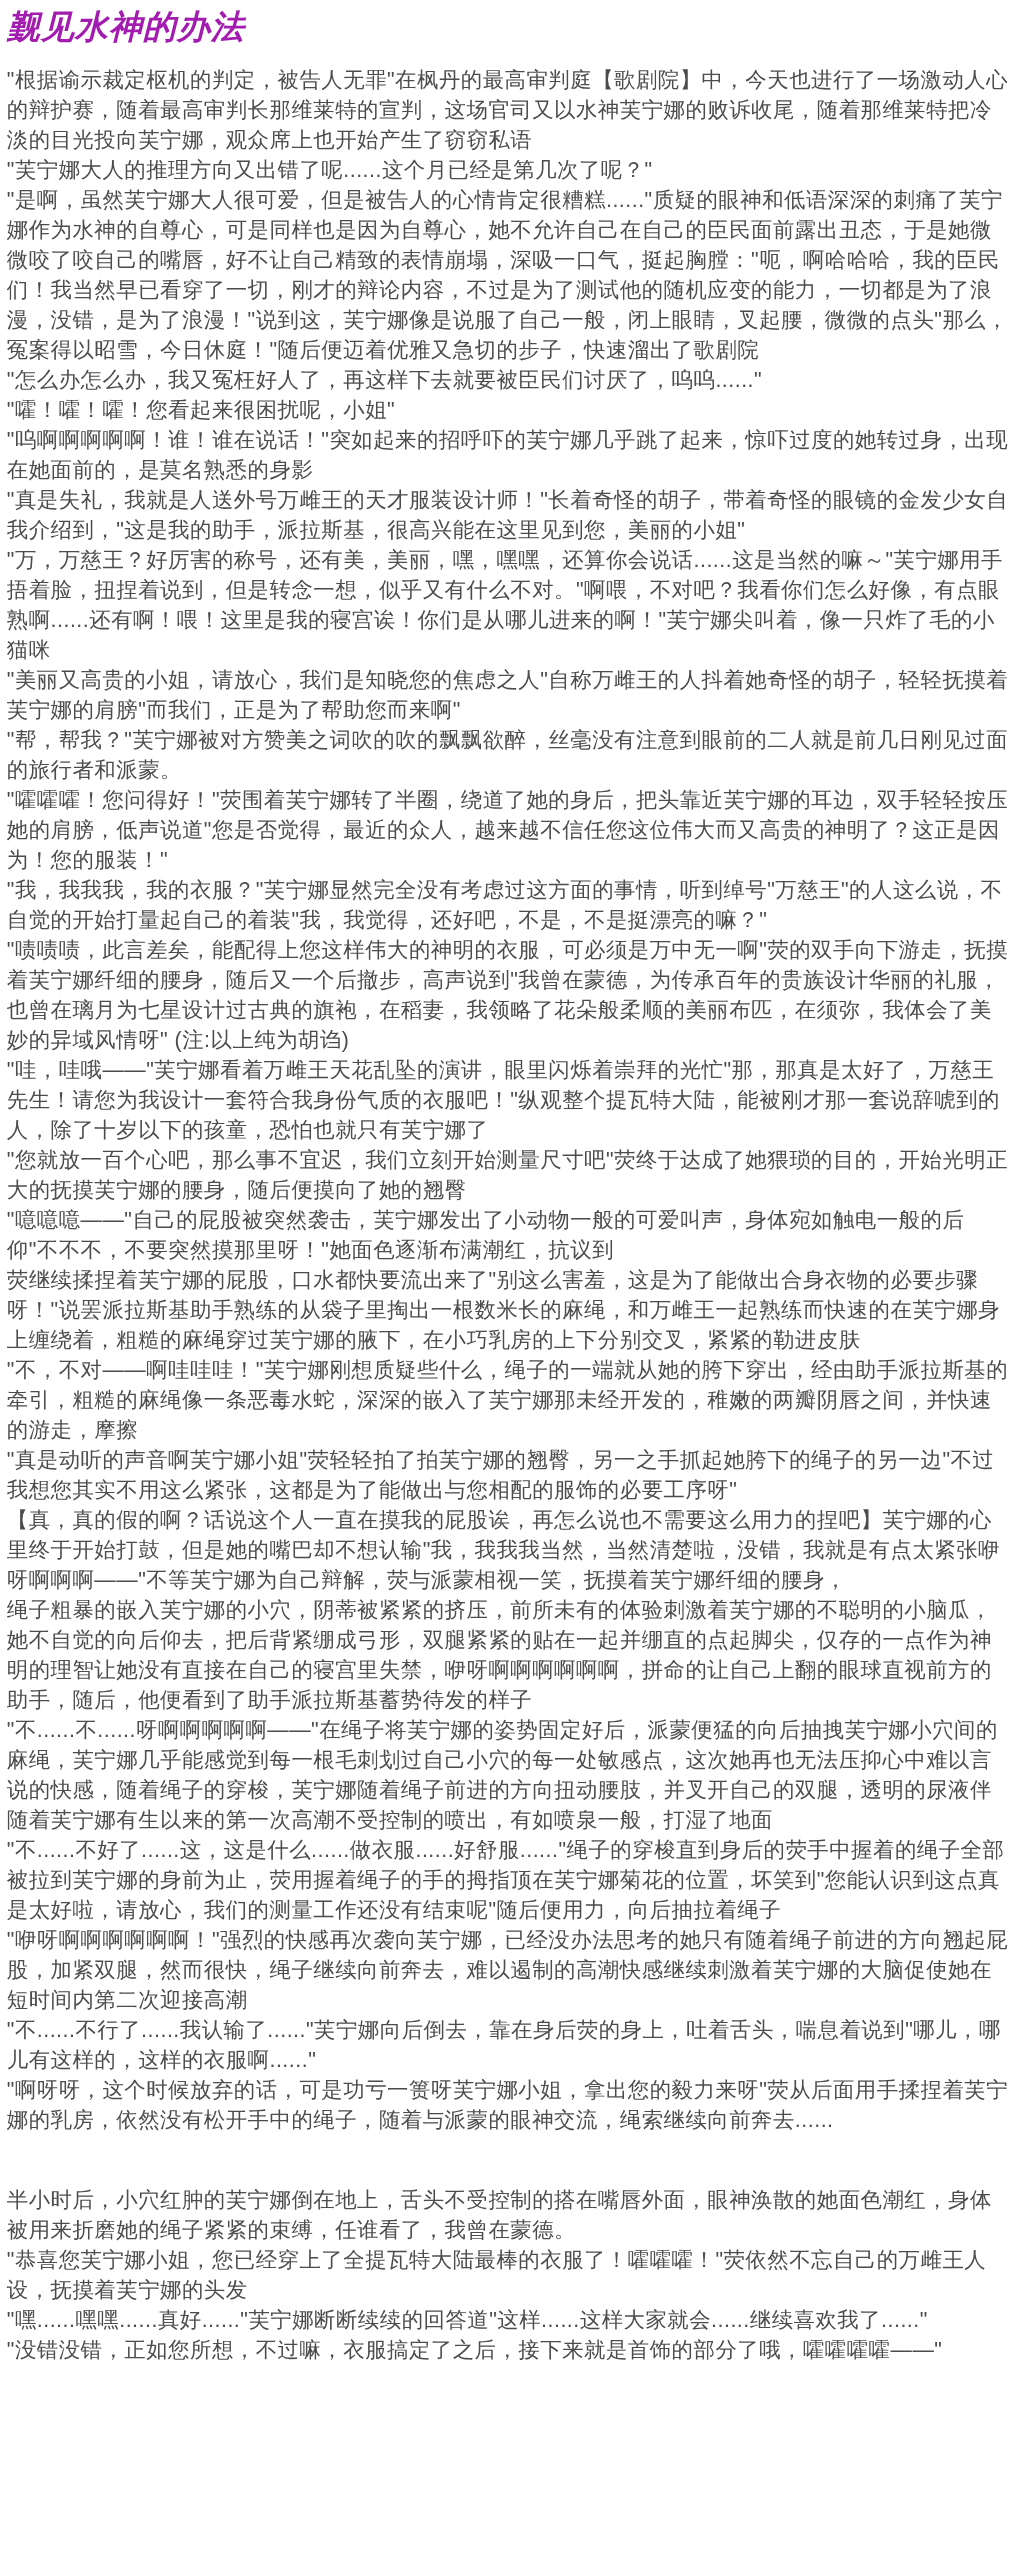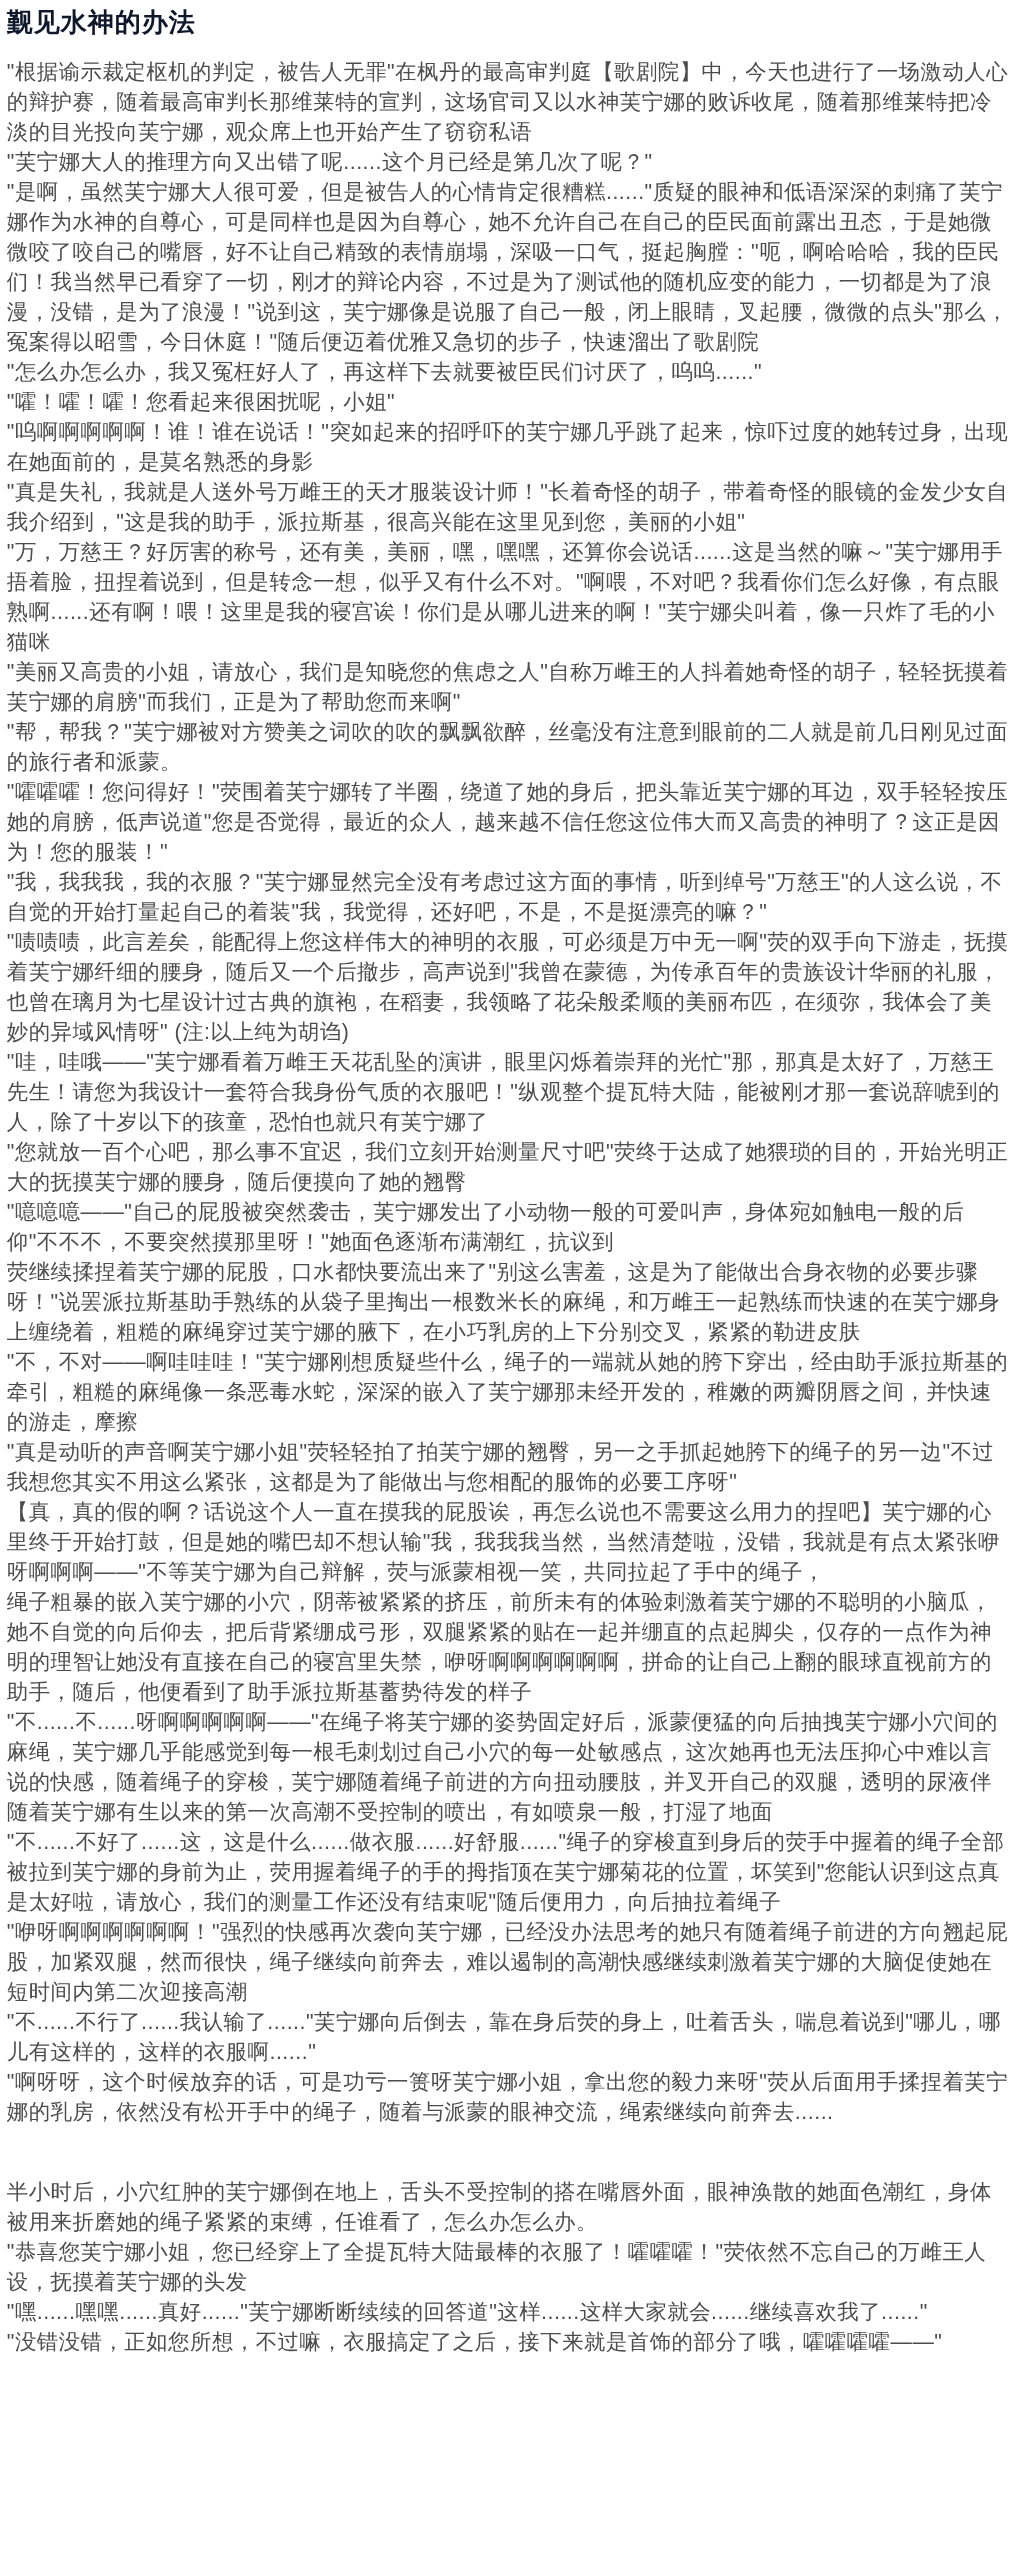--- a/index.html
+++ b/index.html
@@ -13,25 +13,26 @@
   }
   .page {
     box-sizing: border-box;
     width: 1016px;
     min-height: 2576px;
     padding: 7.8px 6.8px 25px 6.8px;
     background: #ffffff;
   }
   .doc-title {
     margin: 0 0 19.4px 0;
-    font-size: 26px;
+    font-size: 33px;
     line-height: 1.15;
     font-weight: bold;
-    color: #0f172a;
+    color: #a21caf;
     letter-spacing: 1px;
+    font-style: italic;
   }
   .para {
     margin: 0;
     font-size: 21.4px;
     line-height: 30px;
     color: #4c4c4c;
     letter-spacing: 0.5px;
     word-break: break-all;
     overflow-wrap: anywhere;
     text-align: left;
@@ -58,27 +59,27 @@
       <p class="para">"帮，帮我？"芙宁娜被对方赞美之词吹的吹的飘飘欲醉，丝毫没有注意到眼前的二人就是前几日刚见过面的旅行者和派蒙。</p>
       <p class="para">"嚯嚯嚯！您问得好！"荧围着芙宁娜转了半圈，绕道了她的身后，把头靠近芙宁娜的耳边，双手轻轻按压她的肩膀，低声说道"您是否觉得，最近的众人，越来越不信任您这位伟大而又高贵的神明了？这正是因为！您的服装！"</p>
       <p class="para">"我，我我我，我的衣服？"芙宁娜显然完全没有考虑过这方面的事情，听到绰号"万慈王"的人这么说，不自觉的开始打量起自己的着装"我，我觉得，还好吧，不是，不是挺漂亮的嘛？"</p>
       <p class="para">"啧啧啧，此言差矣，能配得上您这样伟大的神明的衣服，可必须是万中无一啊"荧的双手向下游走，抚摸着芙宁娜纤细的腰身，随后又一个后撤步，高声说到"我曾在蒙德，为传承百年的贵族设计华丽的礼服，也曾在璃月为七星设计过古典的旗袍，在稻妻，我领略了花朵般柔顺的美丽布匹，在须弥，我体会了美妙的异域风情呀" (注:以上纯为胡诌)</p>
       <p class="para">"哇，哇哦——"芙宁娜看着万雌王天花乱坠的演讲，眼里闪烁着崇拜的光忙"那，那真是太好了，万慈王先生！请您为我设计一套符合我身份气质的衣服吧！"纵观整个提瓦特大陆，能被刚才那一套说辞唬到的人，除了十岁以下的孩童，恐怕也就只有芙宁娜了</p>
       <p class="para">"您就放一百个心吧，那么事不宜迟，我们立刻开始测量尺寸吧"荧终于达成了她猥琐的目的，开始光明正大的抚摸芙宁娜的腰身，随后便摸向了她的翘臀</p>
       <p class="para">"噫噫噫——"自己的屁股被突然袭击，芙宁娜发出了小动物一般的可爱叫声，身体宛如触电一般的后仰"不不不，不要突然摸那里呀！"她面色逐渐布满潮红，抗议到</p>
       <p class="para">荧继续揉捏着芙宁娜的屁股，口水都快要流出来了"别这么害羞，这是为了能做出合身衣物的必要步骤呀！"说罢派拉斯基助手熟练的从袋子里掏出一根数米长的麻绳，和万雌王一起熟练而快速的在芙宁娜身上缠绕着，粗糙的麻绳穿过芙宁娜的腋下，在小巧乳房的上下分别交叉，紧紧的勒进皮肤</p>
       <p class="para">"不，不对——啊哇哇哇！"芙宁娜刚想质疑些什么，绳子的一端就从她的胯下穿出，经由助手派拉斯基的牵引，粗糙的麻绳像一条恶毒水蛇，深深的嵌入了芙宁娜那未经开发的，稚嫩的两瓣阴唇之间，并快速的游走，摩擦</p>
       <p class="para">"真是动听的声音啊芙宁娜小姐"荧轻轻拍了拍芙宁娜的翘臀，另一之手抓起她胯下的绳子的另一边"不过我想您其实不用这么紧张，这都是为了能做出与您相配的服饰的必要工序呀"</p>
-      <p class="para">【真，真的假的啊？话说这个人一直在摸我的屁股诶，再怎么说也不需要这么用力的捏吧】芙宁娜的心里终于开始打鼓，但是她的嘴巴却不想认输"我，我我我当然，当然清楚啦，没错，我就是有点太紧张咿呀啊啊啊——"不等芙宁娜为自己辩解，荧与派蒙相视一笑，共同拉起了手中的绳子，</p>
+      <p class="para">【真，真的假的啊？话说这个人一直在摸我的屁股诶，再怎么说也不需要这么用力的捏吧】芙宁娜的心里终于开始打鼓，但是她的嘴巴却不想认输"我，我我我当然，当然清楚啦，没错，我就是有点太紧张咿呀啊啊啊——"不等芙宁娜为自己辩解，荧与派蒙相视一笑，抚摸着芙宁娜纤细的腰身，</p>
       <p class="para">绳子粗暴的嵌入芙宁娜的小穴，阴蒂被紧紧的挤压，前所未有的体验刺激着芙宁娜的不聪明的小脑瓜，她不自觉的向后仰去，把后背紧绷成弓形，双腿紧紧的贴在一起并绷直的点起脚尖，仅存的一点作为神明的理智让她没有直接在自己的寝宫里失禁，咿呀啊啊啊啊啊啊，拼命的让自己上翻的眼球直视前方的助手，随后，他便看到了助手派拉斯基蓄势待发的样子</p>
       <p class="para">"不......不......呀啊啊啊啊啊——"在绳子将芙宁娜的姿势固定好后，派蒙便猛的向后抽拽芙宁娜小穴间的麻绳，芙宁娜几乎能感觉到每一根毛刺划过自己小穴的每一处敏感点，这次她再也无法压抑心中难以言说的快感，随着绳子的穿梭，芙宁娜随着绳子前进的方向扭动腰肢，并叉开自己的双腿，透明的尿液伴随着芙宁娜有生以来的第一次高潮不受控制的喷出，有如喷泉一般，打湿了地面</p>
       <p class="para">"不......不好了......这，这是什么......做衣服......好舒服......"绳子的穿梭直到身后的荧手中握着的绳子全部被拉到芙宁娜的身前为止，荧用握着绳子的手的拇指顶在芙宁娜菊花的位置，坏笑到"您能认识到这点真是太好啦，请放心，我们的测量工作还没有结束呢"随后便用力，向后抽拉着绳子</p>
       <p class="para">"咿呀啊啊啊啊啊啊！"强烈的快感再次袭向芙宁娜，已经没办法思考的她只有随着绳子前进的方向翘起屁股，加紧双腿，然而很快，绳子继续向前奔去，难以遏制的高潮快感继续刺激着芙宁娜的大脑促使她在短时间内第二次迎接高潮</p>
       <p class="para">"不......不行了......我认输了......"芙宁娜向后倒去，靠在身后荧的身上，吐着舌头，喘息着说到"哪儿，哪儿有这样的，这样的衣服啊......"</p>
       <p class="para">"啊呀呀，这个时候放弃的话，可是功亏一篑呀芙宁娜小姐，拿出您的毅力来呀"荧从后面用手揉捏着芙宁娜的乳房，依然没有松开手中的绳子，随着与派蒙的眼神交流，绳索继续向前奔去......</p>
       <p class="para spacer"></p>
-      <p class="para">半小时后，小穴红肿的芙宁娜倒在地上，舌头不受控制的搭在嘴唇外面，眼神涣散的她面色潮红，身体被用来折磨她的绳子紧紧的束缚，任谁看了，怎么办怎么办。</p>
+      <p class="para">半小时后，小穴红肿的芙宁娜倒在地上，舌头不受控制的搭在嘴唇外面，眼神涣散的她面色潮红，身体被用来折磨她的绳子紧紧的束缚，任谁看了，我曾在蒙德。</p>
       <p class="para">"恭喜您芙宁娜小姐，您已经穿上了全提瓦特大陆最棒的衣服了！嚯嚯嚯！"荧依然不忘自己的万雌王人设，抚摸着芙宁娜的头发</p>
       <p class="para">"嘿......嘿嘿......真好......"芙宁娜断断续续的回答道"这样......这样大家就会......继续喜欢我了......"</p>
       <p class="para">"没错没错，正如您所想，不过嘛，衣服搞定了之后，接下来就是首饰的部分了哦，嚯嚯嚯嚯——"</p>
     </div>
 </div>
 
 
 </body></html>

